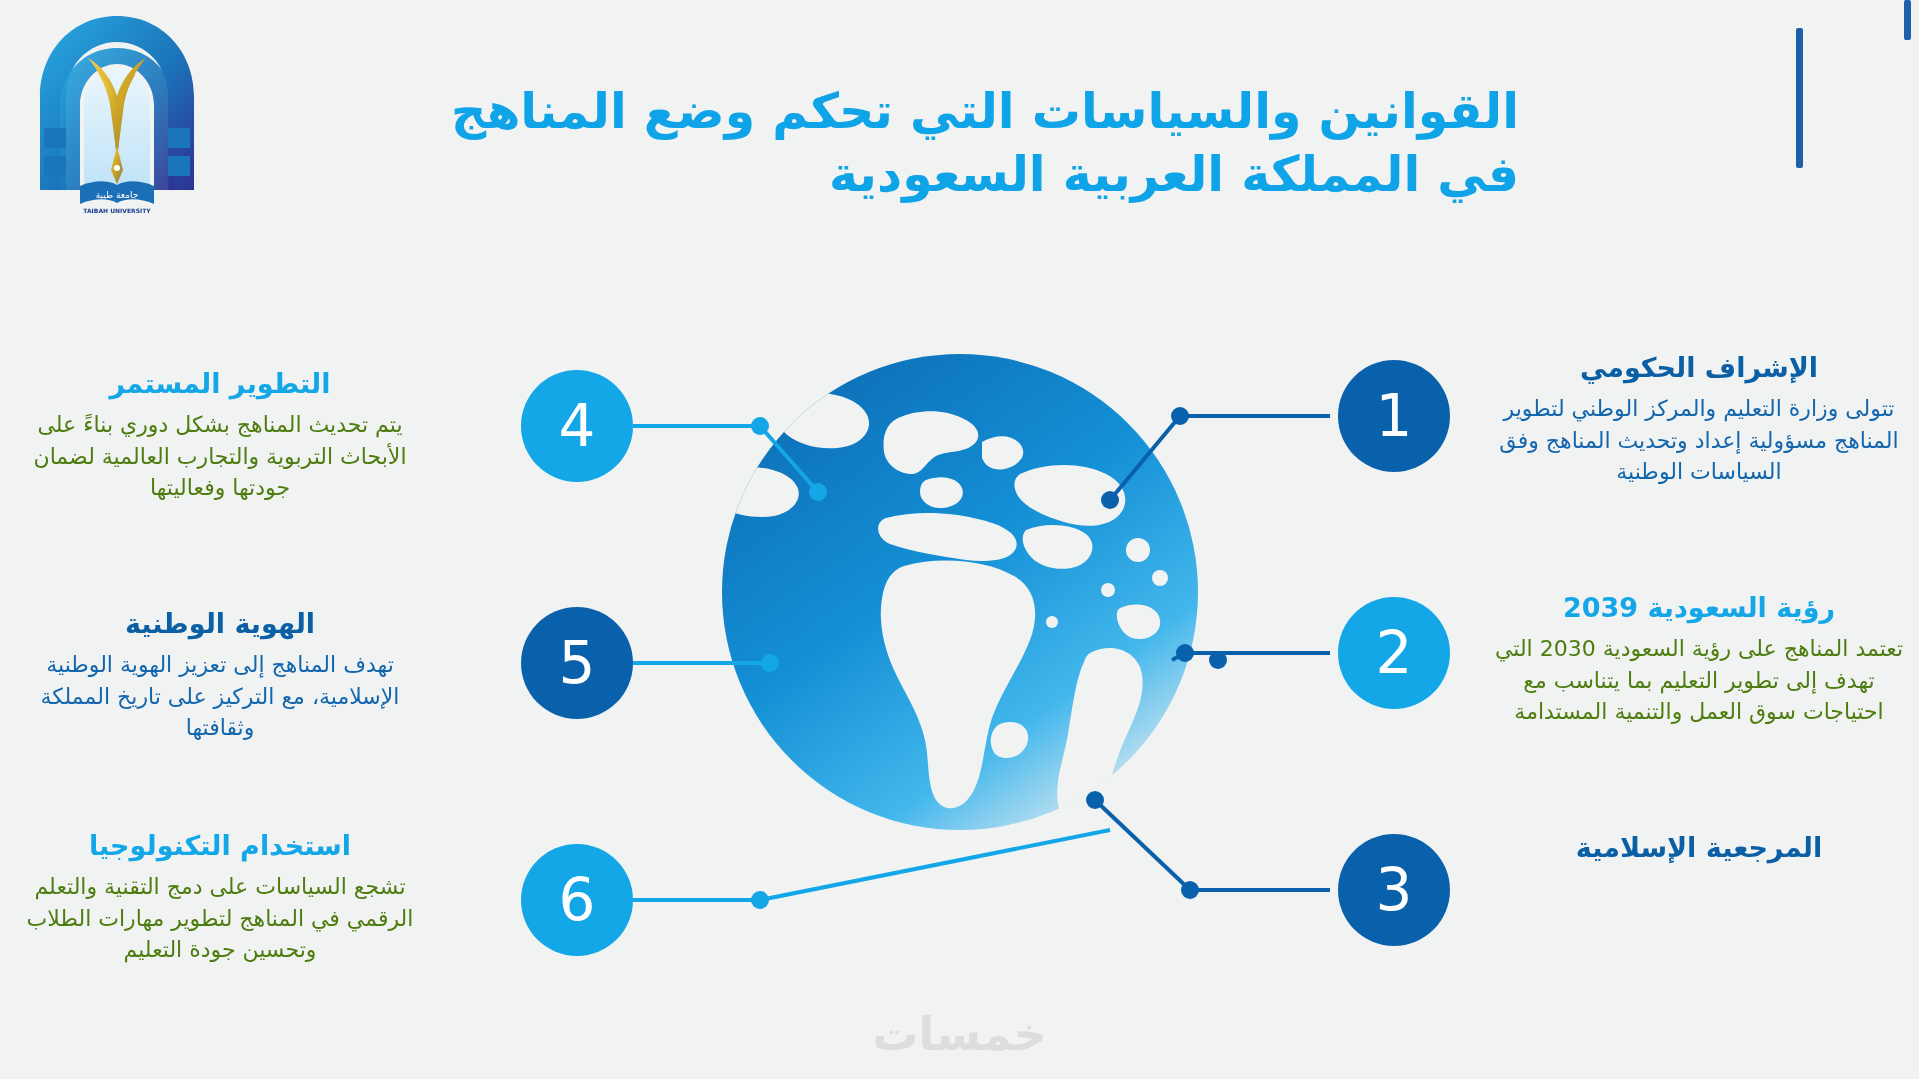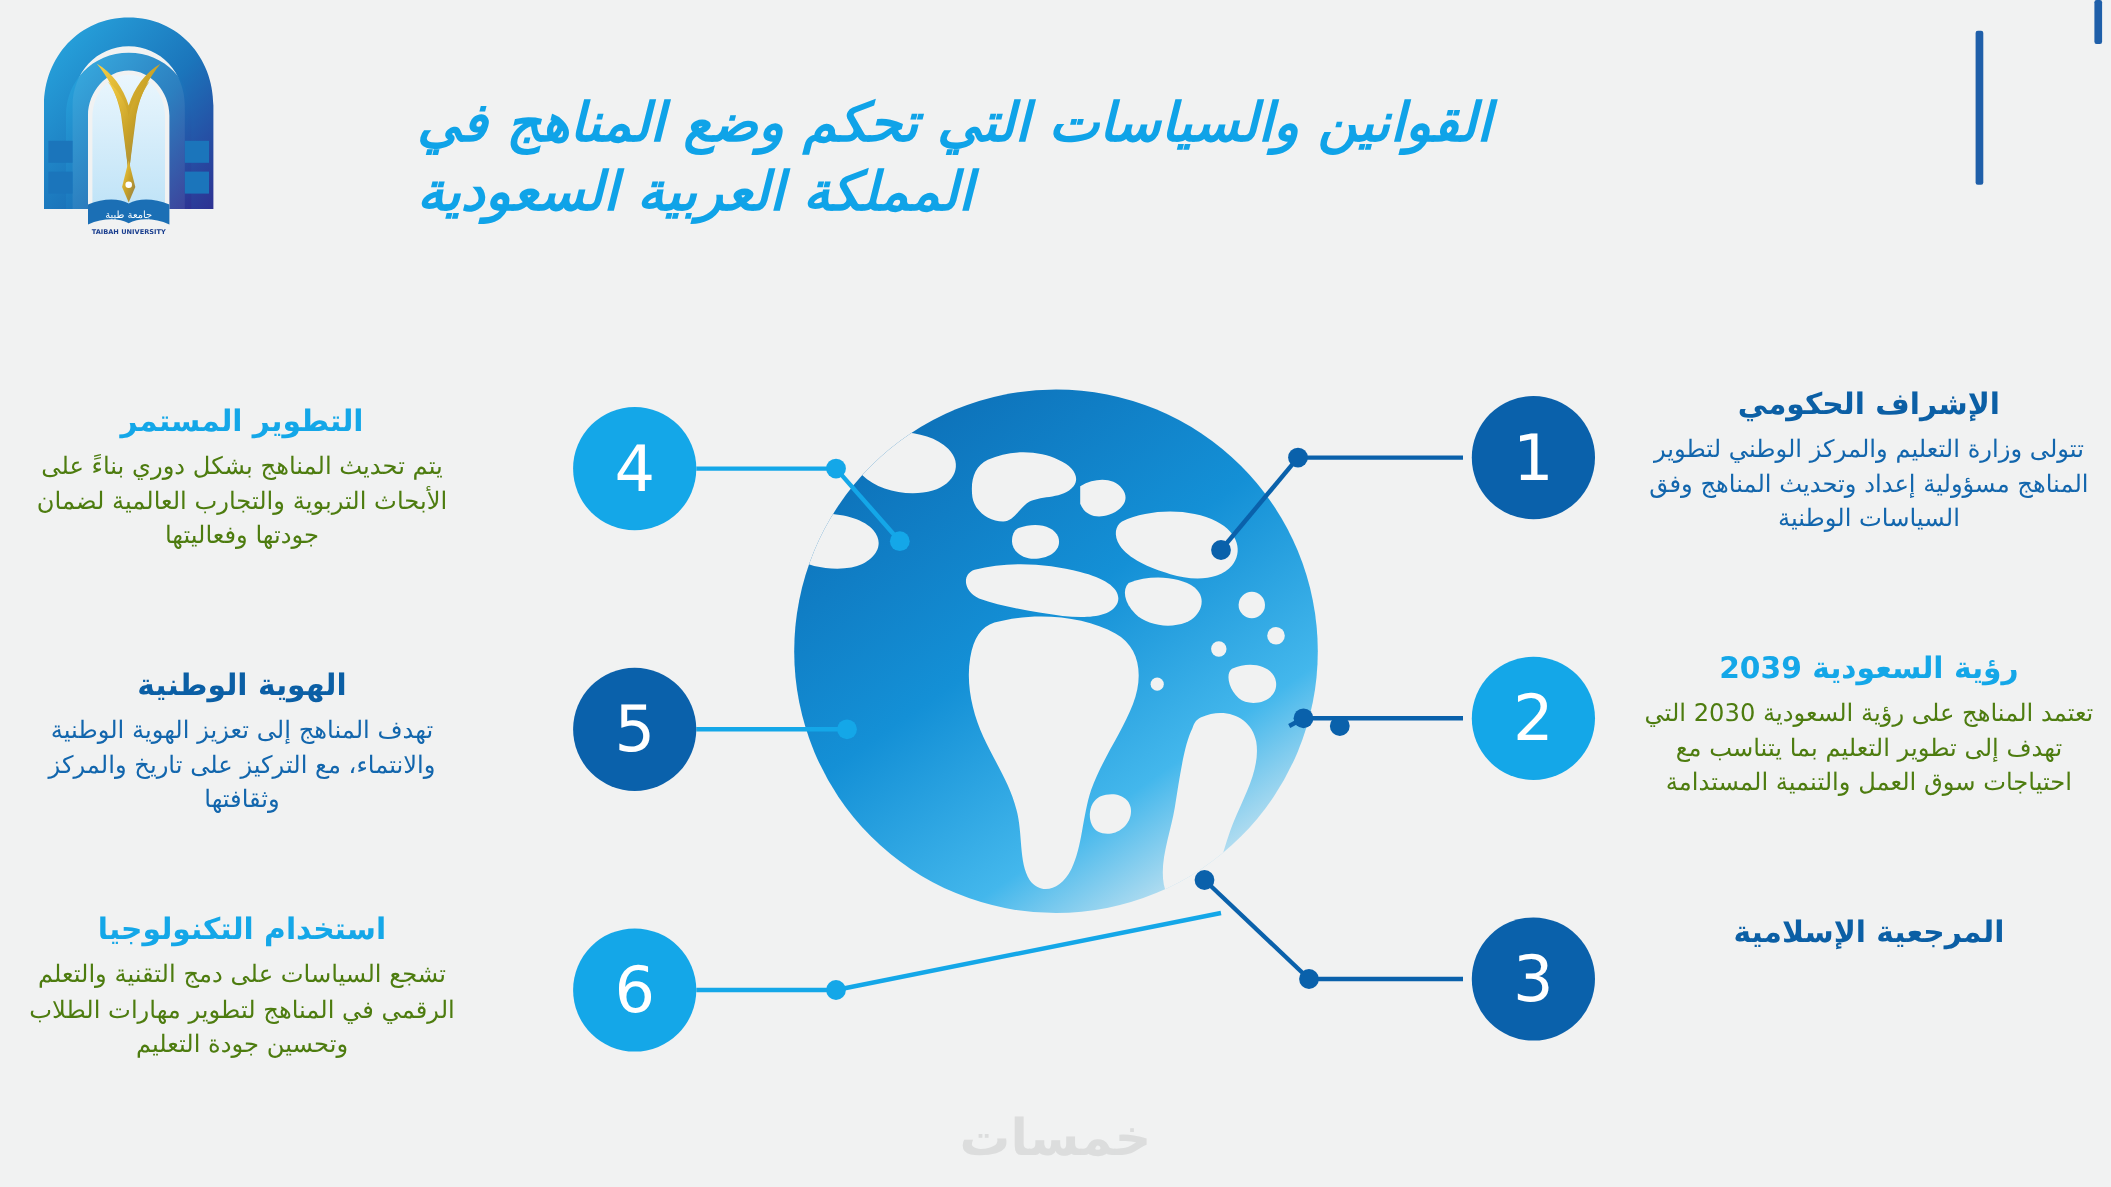--- a/index.html
+++ b/index.html
@@ -14,26 +14,25 @@
 
   
   .logo{
     position:absolute;left:22px;top:8px;width:190px;height:205px;
   }
   .logo svg{display:block;width:190px;height:205px;}
 
   .title{
     position:absolute;
     right:400px;top:48px;width:1140px;
-    text-align:left;
+    text-align:right;
     color:#0fa3e8;
     font-size:49px;font-weight:bold;line-height:1.28;
     letter-spacing:0px;
     direction:rtl;
-    font-style:italic;
   }
   .title-rule{
     position:absolute;right:116px;top:28px;
     width:7px;height:140px;background:#1f5fa9;border-radius:2px;
   }
   .title-rule-top{
     position:absolute;right:8px;top:0px;
     width:7px;height:40px;background:#1f5fa9;border-radius:2px;
   }
 
@@ -272,21 +271,21 @@
   <div class="blk right c-dark b3">
     <p class="h">المرجعية الإسلامية</p>
   </div>
 
   <div class="blk left c-light b4">
     <p class="h">التطوير المستمر</p>
     <p class="p">يتم تحديث المناهج بشكل دوري بناءً على الأبحاث التربوية والتجارب العالمية لضمان جودتها وفعاليتها</p>
   </div>
   <div class="blk left c-dark b5">
     <p class="h">الهوية الوطنية</p>
-    <p class="p">تهدف المناهج إلى تعزيز الهوية الوطنية والانتماء، مع التركيز على تاريخ والمركز وثقافتها</p>
+    <p class="p">تهدف المناهج إلى تعزيز الهوية الوطنية الإسلامية، مع التركيز على تاريخ المملكة وثقافتها</p>
   </div>
   <div class="blk left c-light b6">
     <p class="h">استخدام التكنولوجيا</p>
     <p class="p">تشجع السياسات على دمج التقنية والتعلم الرقمي في المناهج لتطوير مهارات الطلاب وتحسين جودة التعليم</p>
   </div>
 
   <div class="wm">خمسات</div>
 
 </div>
 

